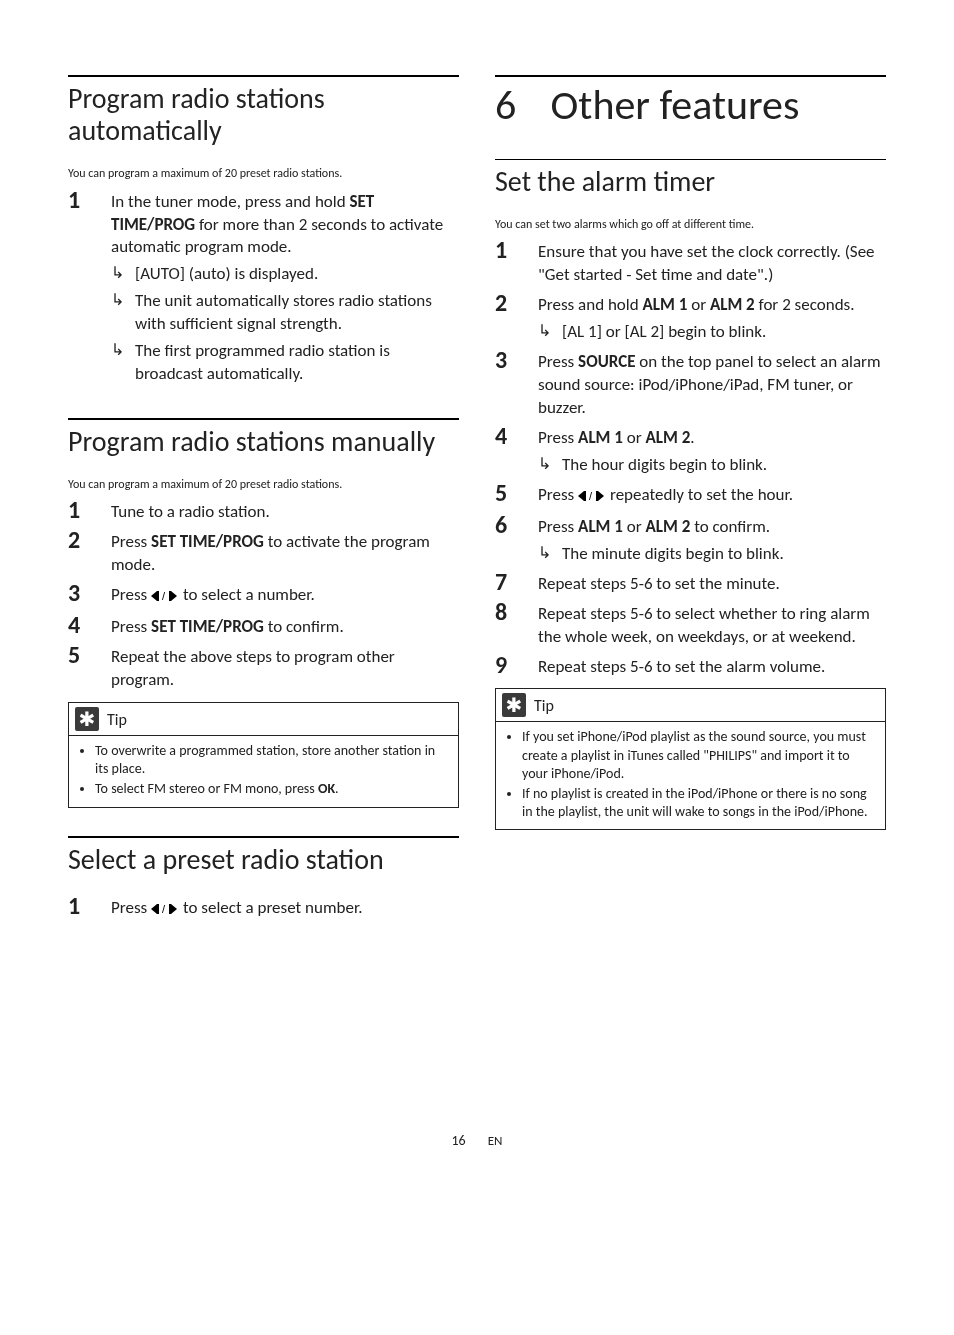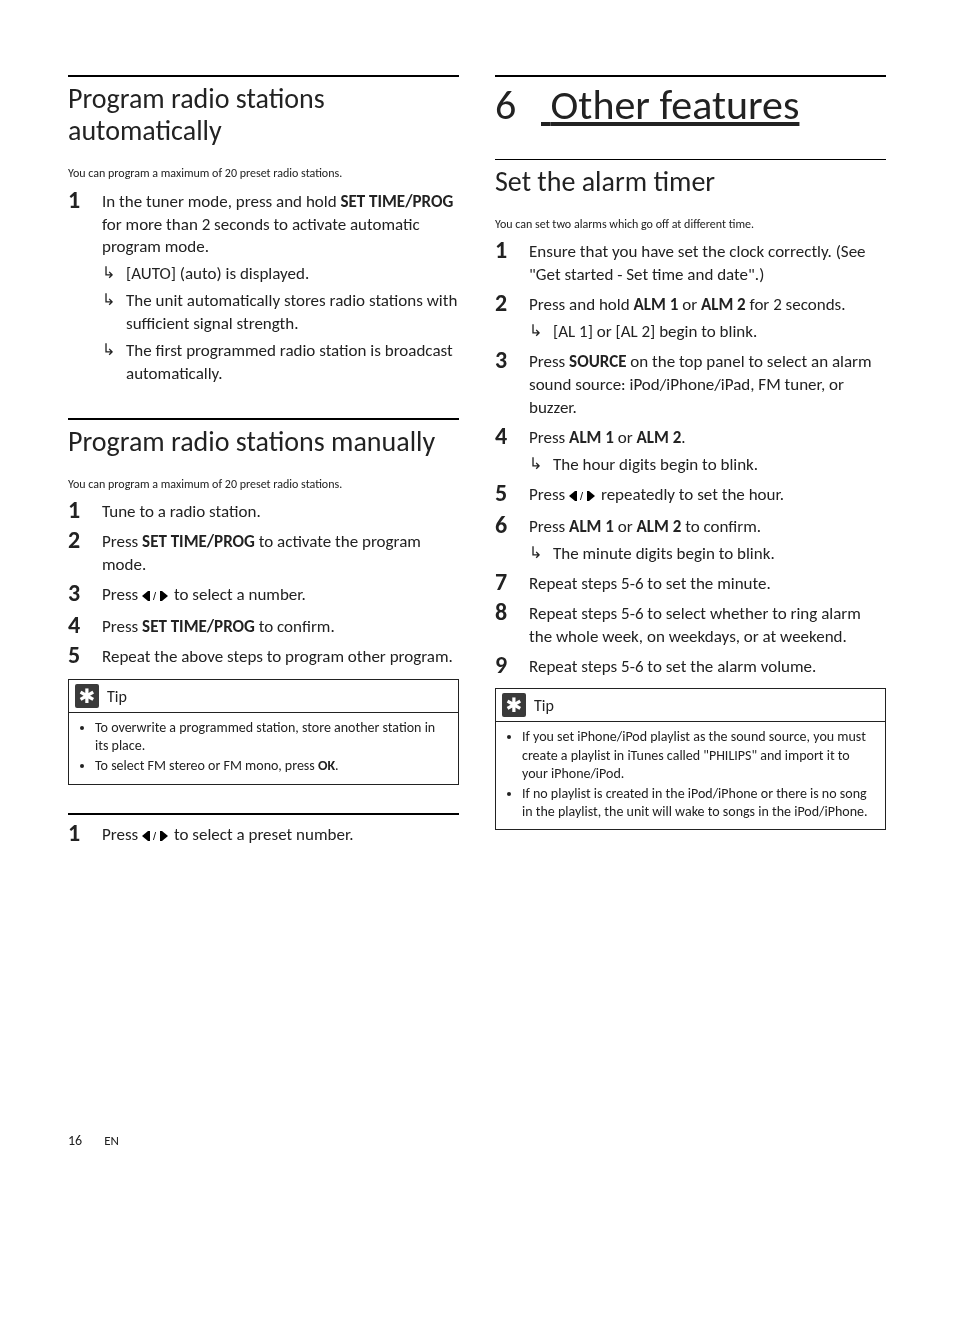--- a/index.html
+++ b/index.html
@@ -13,20 +13,21 @@
     background: #fff;
     font-weight: 300;
   }
   .page {
     box-sizing: border-box;
     width: 954px;
     height: 1189px;
     padding: 75px 68px 40px 68px;
     display: flex;
     flex-direction: column;
+    align-items: center;
   }
   .columns {
     flex: 1;
     display: flex;
     gap: 36px;
   }
   .col {
     flex: 1;
     min-width: 0;
   }
@@ -39,21 +40,20 @@
     border: none;
     border-top: 1.2px solid #000;
     margin: 0 0 6px 0;
   }
   h1.chapter {
     font-size: 42px;
     font-weight: 400;
     margin: 0 0 32px 0;
     line-height: 1.05;
     letter-spacing: 0px;
-    text-decoration: underline;
   }
   h1.chapter .chnum {
     display: inline-block;
     width: 46px;
   }
   h2.section {
     font-size: 28px;
     font-weight: 400;
     margin: 0 0 18px 0;
     line-height: 1.15;
@@ -77,20 +77,21 @@
   ol.steps > li .num {
     flex: 0 0 34px;
     font-size: 24px;
     font-weight: 600;
     line-height: 1.0;
     padding-top: 0px;
   }
   ol.steps > li .stepbody {
     flex: 1;
     padding-top: 3px;
+    margin-left: 9px;
   }
   .stepbody .sub {
     display: flex;
     margin-top: 4px;
   }
   .stepbody .sub .arrow {
     flex: 0 0 24px;
     font-size: 16px;
     line-height: 1.2;
   }
@@ -233,20 +234,21 @@
           <li>To overwrite a programmed station, store another station in its place.</li>
           <li>
             <span>To select FM stereo or FM mono, press </span><strong class="btn">OK</strong><span>.</span>
           </li>
         </ul>
       </div>
 
       <div class="vspacer-md"></div>
 
       <hr class="rule-heavy">
+      <h2 class="section">Select a preset radio station</h2>
 
       <ol class="steps">
         <li>
           <span class="num">1</span>
           <div class="stepbody">
             <span>Press </span><span class="inlineicon"><svg width="28" height="12" viewBox="0 0 28 12">
                   <g fill="#000">
                     <polygon points="0,6 6,1 6,11"></polygon>
                     <rect x="6" y="1" width="2" height="10"></rect>
                     <text x="11" y="10" font-size="11" font-family="sans-serif">/</text>

